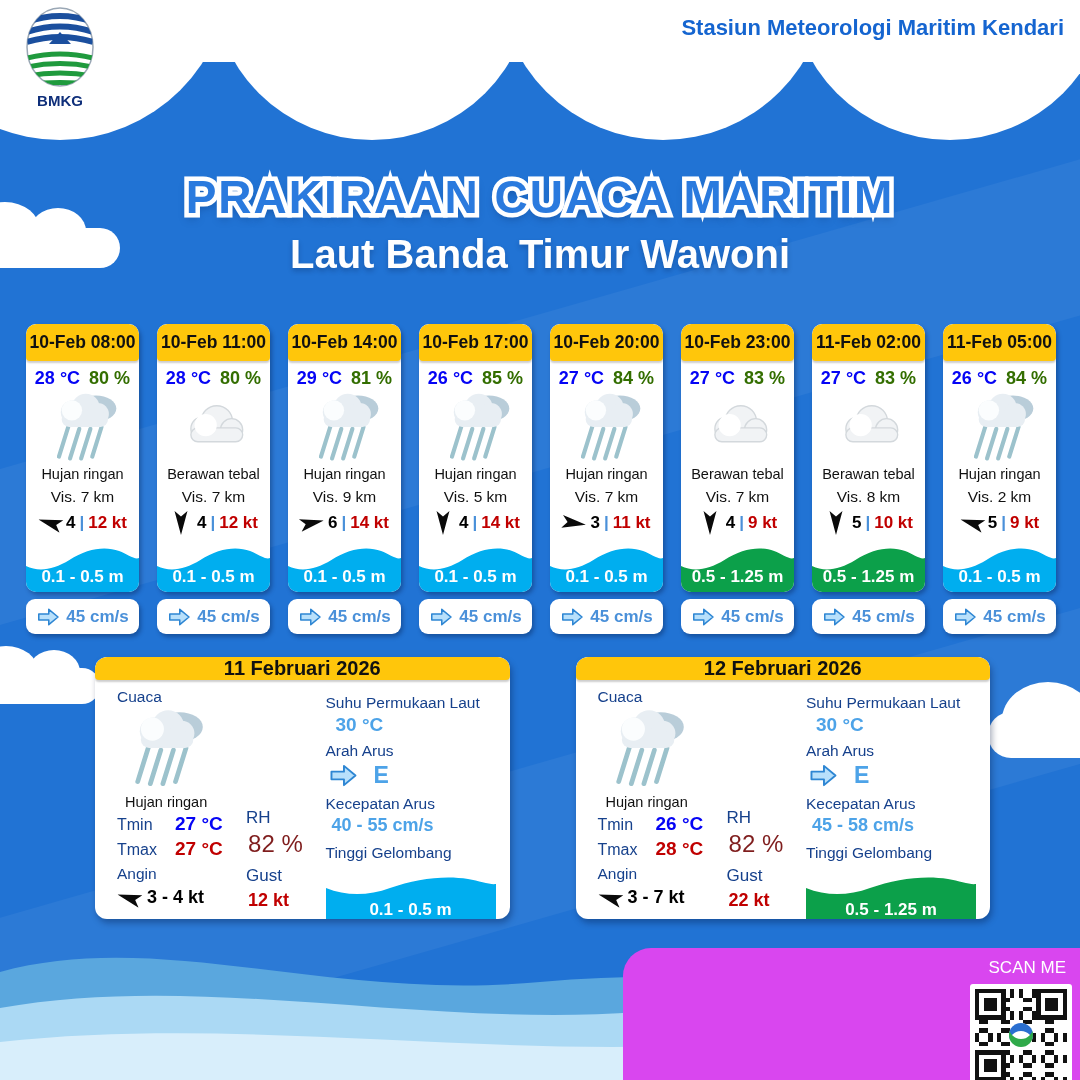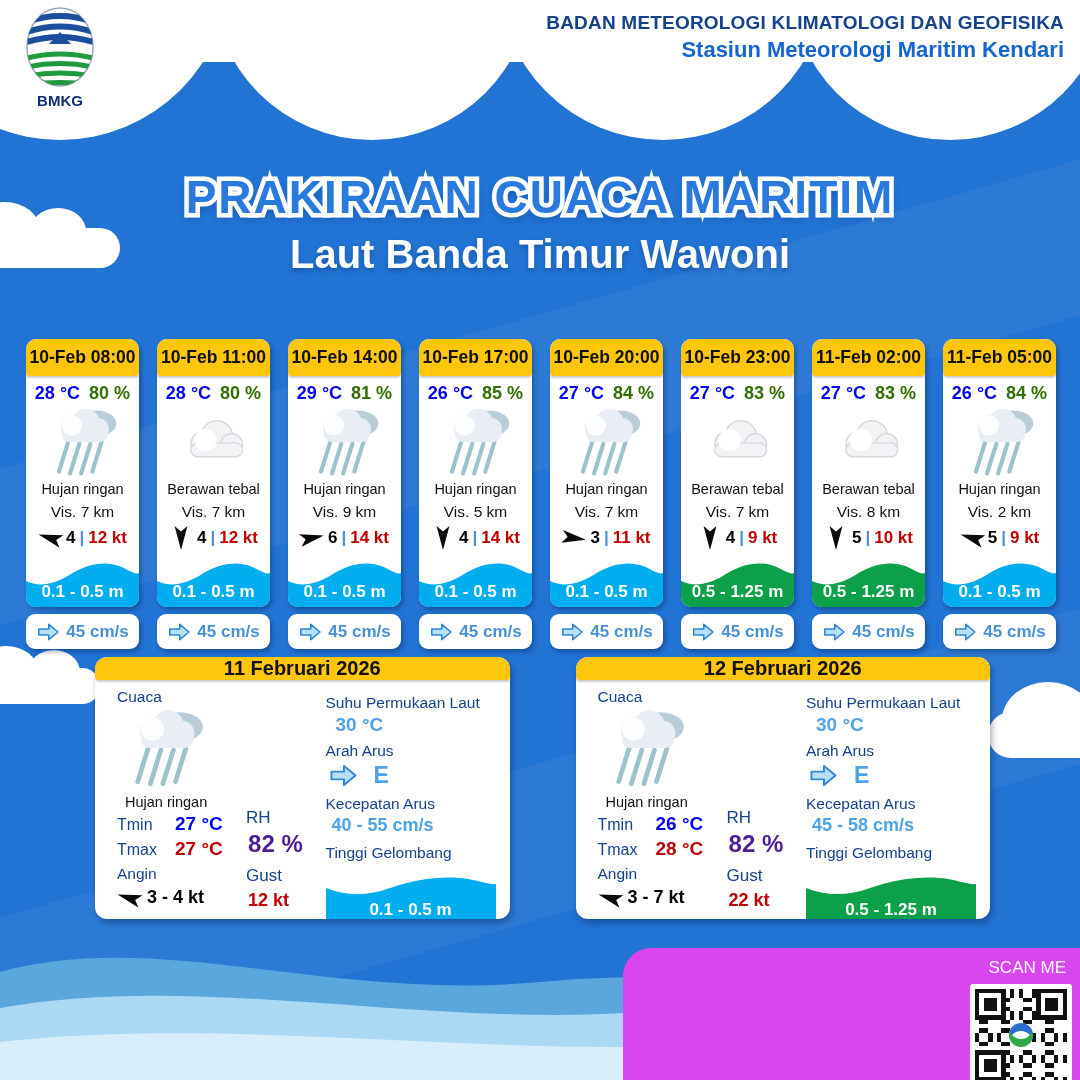--- a/index.html
+++ b/index.html
@@ -37,21 +37,21 @@
   .title-back,.title-front{font-size:46px;font-weight:bold;letter-spacing:2px;white-space:nowrap;}
   .title-back{position:absolute;left:0;right:0;-webkit-text-stroke:9px #ffffff;color:#fff;
               text-shadow:0 5px 8px rgba(8,40,96,.5);}
   .title-front{position:relative;color:#2a7ade;}
   .subtitle{position:absolute;top:232px;width:100%;text-align:center;color:#ffffff;
             font-size:40px;font-weight:bold;z-index:4;text-shadow:0 3px 5px rgba(0,20,60,.25);}
   .validity{position:absolute;top:286px;width:100%;display:flex;justify-content:center;gap:70px;
             color:#fff;font-size:20px;font-weight:bold;z-index:4;}
   .validity span{margin-right:8px;}
   
-  .hourly{position:absolute;left:26px;right:24px;top:339px;display:flex;gap:18px;z-index:4;}
+  .hourly{position:absolute;left:26px;right:24px;top:324px;display:flex;gap:18px;z-index:4;}
   .hcol{flex:1;display:flex;flex-direction:column;min-width:0;}
   .hcard{background:#fff;border-radius:10px;box-shadow:2px 3px 4px rgba(0,20,60,.35);
          display:flex;flex-direction:column;height:268px;overflow:hidden;}
   .hhead{background:#ffc60b;border-radius:10px 10px 4px 4px;height:37px;display:flex;
          align-items:center;justify-content:center;font-size:17.5px;font-weight:bold;color:#111;
          box-shadow:0 2px 2px rgba(0,0,0,.2);}
   .hbody{flex:1;display:flex;flex-direction:column;align-items:center;position:relative;}
   .trow{display:flex;gap:9px;margin-top:7px;font-size:18px;font-weight:bold;}
   .tval{color:#0504f5;} .rhval{color:#336e00;}
   .wicon{height:74px;margin-top:1px;}
@@ -79,21 +79,21 @@
   .dbody{flex:1;display:grid;grid-template-columns:1.3fr .8fr 1.55fr;padding:8px 14px 10px 22px;}
   .dlabel{font-size:15.5px;color:#16418c;}
   .dcol1 .wicon{height:84px;margin:0 0 0 6px;}
   .dcond{font-size:14.5px;color:#111;margin:0 0 2px 8px;}
   .dtrow{display:flex;align-items:baseline;gap:10px;margin-top:3px;}
   .dtrow .dlabel{width:48px;font-size:16px;}
   .dtmin{color:#0504f5;font-size:19px;font-weight:bold;}
   .dtmax{color:#c00000;font-size:19px;font-weight:bold;}
   .dwindrow{display:flex;align-items:center;gap:6px;font-size:18px;font-weight:bold;margin-top:4px;}
   .dcol2{padding-top:120px;}
-  .drh{color:#4c1d95;font-size:24px;font-weight:bold;margin:2px 0 8px 2px;}
+  .drh{color:#7f1d1d;font-size:24px;font-weight:normal;margin:2px 0 8px 2px;}
   .dgust{color:#c00000;font-size:18px;font-weight:bold;margin:4px 0 0 2px;}
   .dcol3 .dlabel{margin-top:6px;}
   .dval{color:#4da3e8;font-weight:bold;}
   .dsst{font-size:19px;margin:2px 0 0 10px;}
   .darusrow{display:flex;align-items:center;gap:16px;margin:2px 0 0 2px;}
   .ddir{font-size:23px;color:#4da3e8;font-weight:bold;}
   .dcur{font-size:18px;margin:2px 0 8px 6px;}
   .dwave{position:relative;width:170px;height:58px;margin-top:6px;}
   .dwave svg{position:absolute;inset:0;width:100%;height:100%;}
   .dwave .wave-label{bottom:6px;}
@@ -182,21 +182,20 @@
         <path d="M4 52 Q37 44 70 52" stroke="#1f9a3d" stroke-width="5" fill="none"></path>
         <path d="M4 61 Q37 54 70 61" stroke="#1f9a3d" stroke-width="5" fill="none"></path>
         <path d="M4 70 Q37 64 70 70" stroke="#1f9a3d" stroke-width="5" fill="none"></path>
         <path d="M4 79 Q37 74 70 79" stroke="#1f9a3d" stroke-width="5" fill="none"></path>
       </g>
     </svg>
     <div class="logo-label">BMKG</div>
   </div>
 
   <div class="agency">
-    <div class="agency-line1">BADAN METEOROLOGI KLIMATOLOGI DAN GEOFISIKA</div>
     <div class="agency-line2">Stasiun Meteorologi Maritim Kendari</div>
   </div>
 
   <div class="title-wrap">
     <div class="title-back">PRAKIRAAN CUACA MARITIM</div>
     <div class="title-front">PRAKIRAAN CUACA MARITIM</div>
   </div>
   <div class="subtitle">Laut Banda Timur Wawoni</div>
 
 

